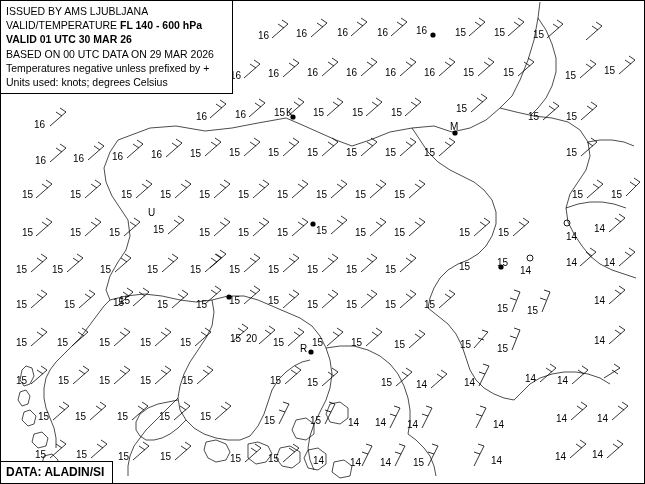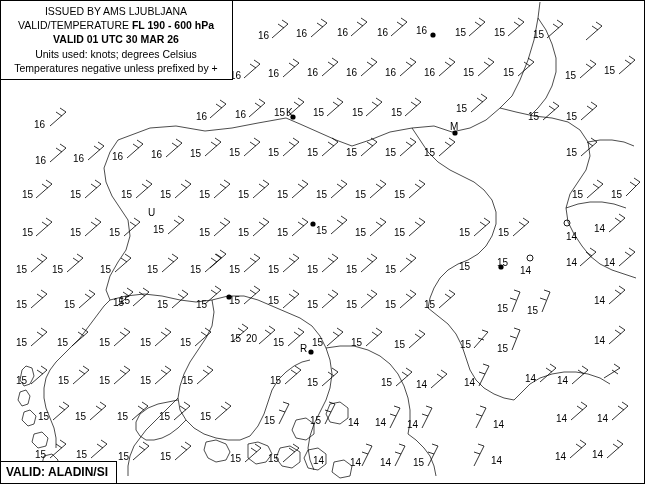--- a/index.html
+++ b/index.html
@@ -3,21 +3,21 @@
 <meta charset="utf-8">
 <style>
   html,body{margin:0;padding:0;background:#fff;}
   body{font-family:"Liberation Sans",sans-serif;}
   #wrap{position:relative;width:645px;height:484px;background:#fff;overflow:hidden;}
   #frame{position:absolute;left:0;top:0;width:645px;height:484px;border:1px solid #000;box-sizing:border-box;}
   svg.layer{position:absolute;left:0;top:0;width:645px;height:484px;}
   #legend{
     position:absolute;left:0;top:0;background:#fff;border:1px solid #000;
     padding:3px 6px 4px 5px;box-sizing:border-box;width:233px;
-    font-size:10.5px;line-height:14.2px;color:#000;z-index:20;text-align:center;
+    font-size:10.5px;line-height:14.2px;color:#000;z-index:20;
   }
   #legend div{white-space:nowrap;}
   .b{font-weight:bold;}
   #model{
     position:absolute;left:0;bottom:0;background:#fff;border:1px solid #000;
     padding:3px 8px 4px 5px;font-size:12px;font-weight:bold;z-index:20;
   }
   .lbl{position:absolute;font-size:10px;color:#000;line-height:10px;white-space:nowrap;}
   .stn{position:absolute;font-size:10px;color:#000;line-height:10px;white-space:nowrap;}
 </style>
@@ -971,20 +971,21 @@
       <div class="lbl" style="left: 119px; top: 296px;">15</div>
       <div class="lbl" style="left: 246px; top: 334px;">20</div>
       <div class="stn" style="left: 148px; top: 208px;">U</div>
       <div class="stn" style="left: 286px; top: 108px;">K</div>
       <div class="stn" style="left: 450px; top: 122px;">M</div>
       <div class="stn" style="left: 300px; top: 344px;">R</div>
     </div>
 
   <div id="legend">
     <div>ISSUED BY AMS LJUBLJANA</div>
-    <div><span>VALID/TEMPERATURE </span><span class="b">FL 190 - 600 hPa</span></div>
+    <div><span>VALID/TEMPERATURE </span><span class="b">FL 140 - 600 hPa</span></div>
     <div class="b">VALID 01 UTC 30 MAR 26</div>
+    <div>BASED ON 00 UTC DATA ON 29 MAR 2026</div>
+    <div>Temperatures negative unless prefixed by +</div>
     <div>Units used: knots; degrees Celsius</div>
-    <div>Temperatures negative unless prefixed by +</div>
   </div>
 
-  <div id="model">VALID: ALADIN/SI</div>
+  <div id="model">DATA: ALADIN/SI</div>
 </div>
 
 </body></html>

